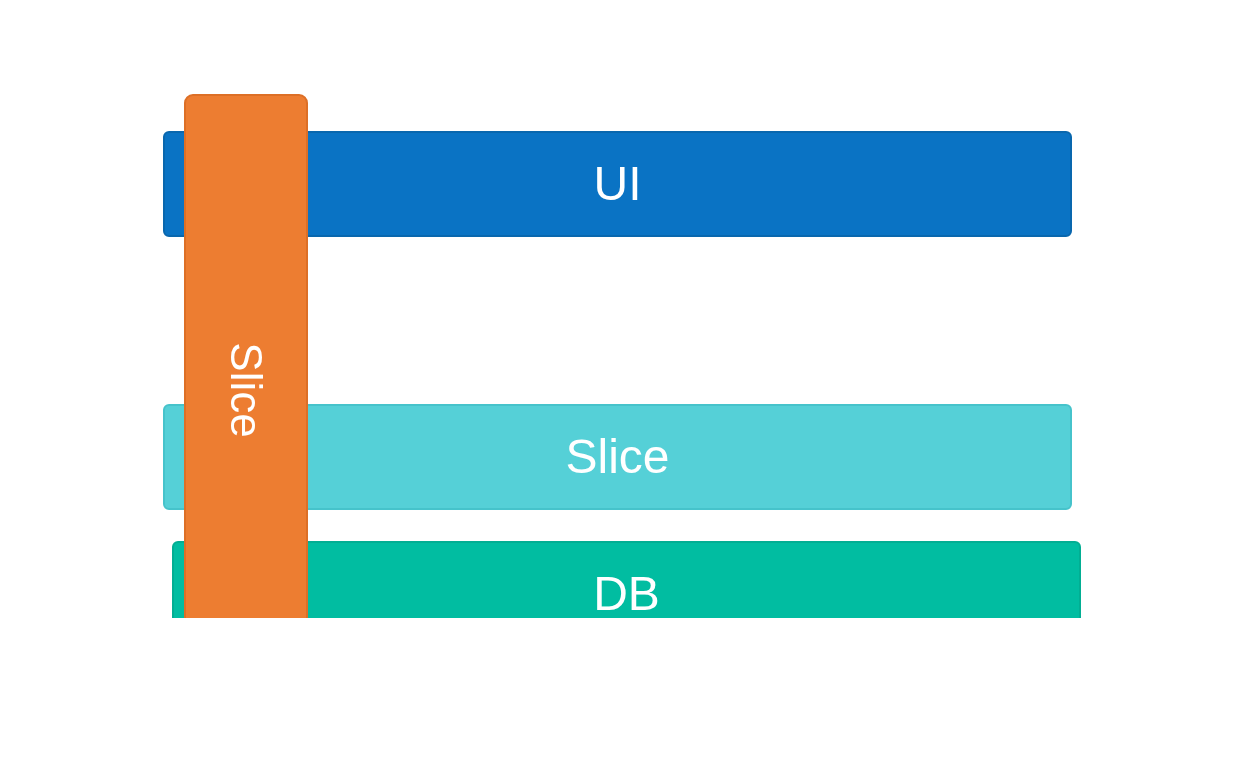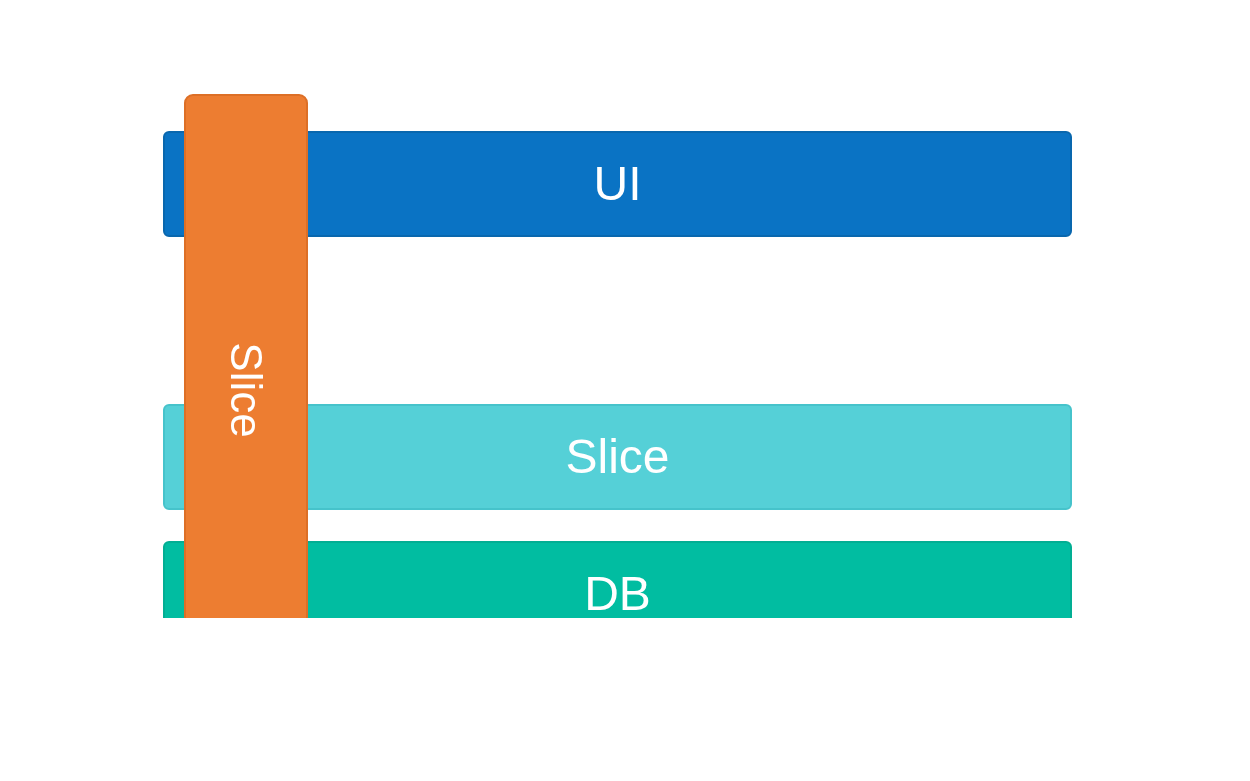--- a/index.html
+++ b/index.html
@@ -71,21 +71,21 @@
 
   <div class="layer layer-0" style="background-color: rgb(10, 115, 196); border-color: rgb(9, 103, 174);">
     <span class="layer-label">UI</span>
   </div>
 
 
   <div class="layer layer-2" style="background-color: rgb(85, 208, 215); border-color: rgb(70, 195, 203);">
     <span class="layer-label">Slice</span>
   </div>
 
-  <div class="layer layer-3" style="background-color: rgb(1, 189, 161); border-color: rgb(2, 174, 147);">
+  <div class="layer layer-3" style="background-color: rgb(1, 189, 161); border-color: rgb(2, 174, 147); margin-left: 9px;">
     <span class="layer-label">DB</span>
   </div>
 
   <div class="slice-bar" style="background-color: rgb(237, 125, 49); border-color: rgb(221, 111, 38);">
     <span class="slice-label">Slice</span>
   </div>
 
 </div>
 
 </body></html>

